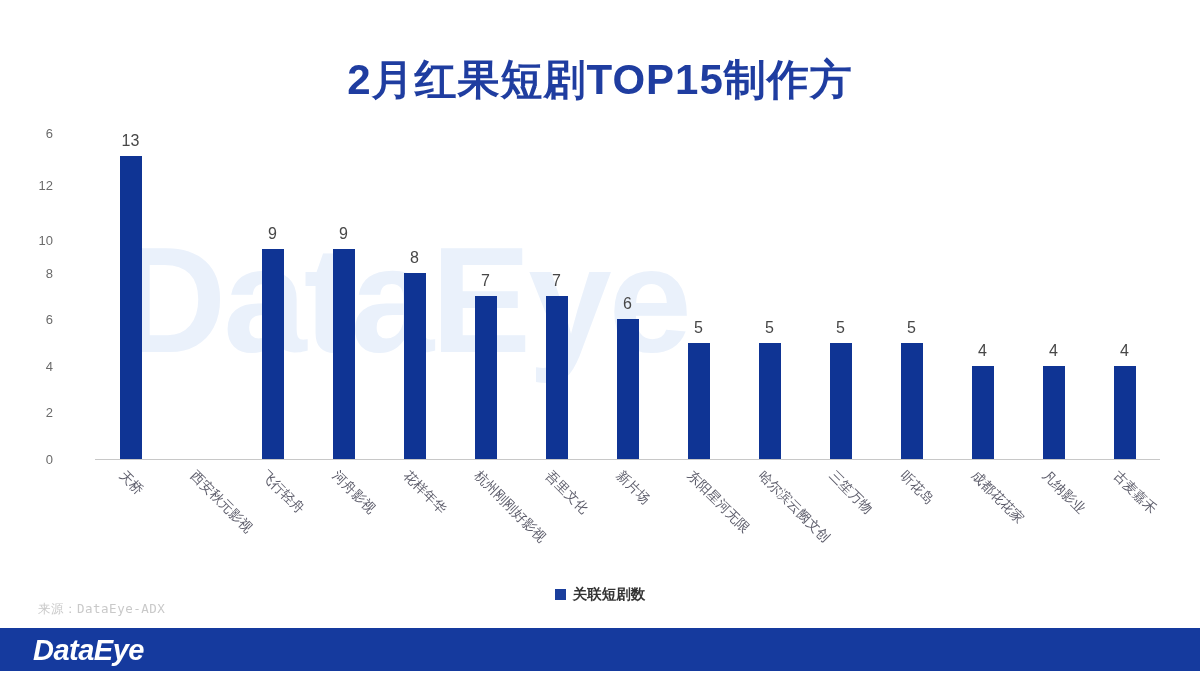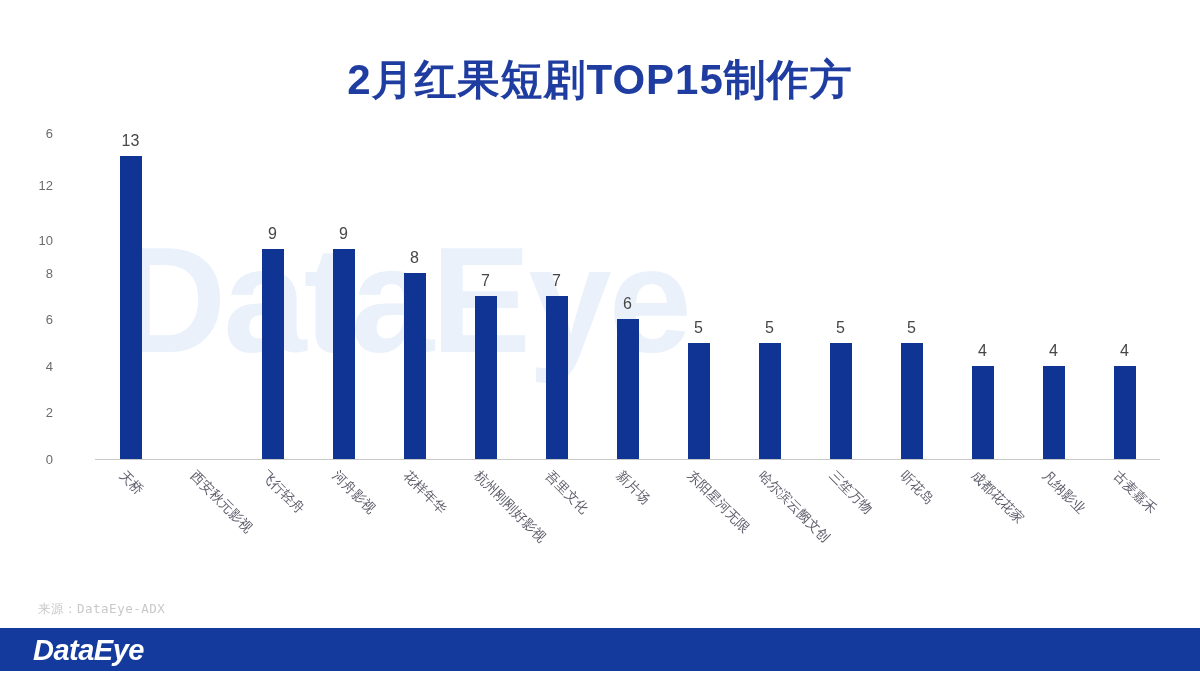--- a/index.html
+++ b/index.html
@@ -276,20 +276,24 @@
         <div class="xlabel">成都花花家</div>
       </div>
       <div class="xlabel-slot" style="left: 923px; width: 71px;">
         <div class="xlabel">凡纳影业</div>
       </div>
       <div class="xlabel-slot" style="left: 994px; width: 71px;">
         <div class="xlabel">古麦嘉禾</div>
       </div>
     </div>
 
+  <div class="legend">
+    <span class="legend-swatch"></span>
+    <span class="legend-label">关联短剧数</span>
+  </div>
 
   <div class="source">来源：DataEye-ADX</div>
 
   <div class="footer">
     <div class="footer-logo">DataEye</div>
   </div>
 
 </div>
 
 </body></html>

